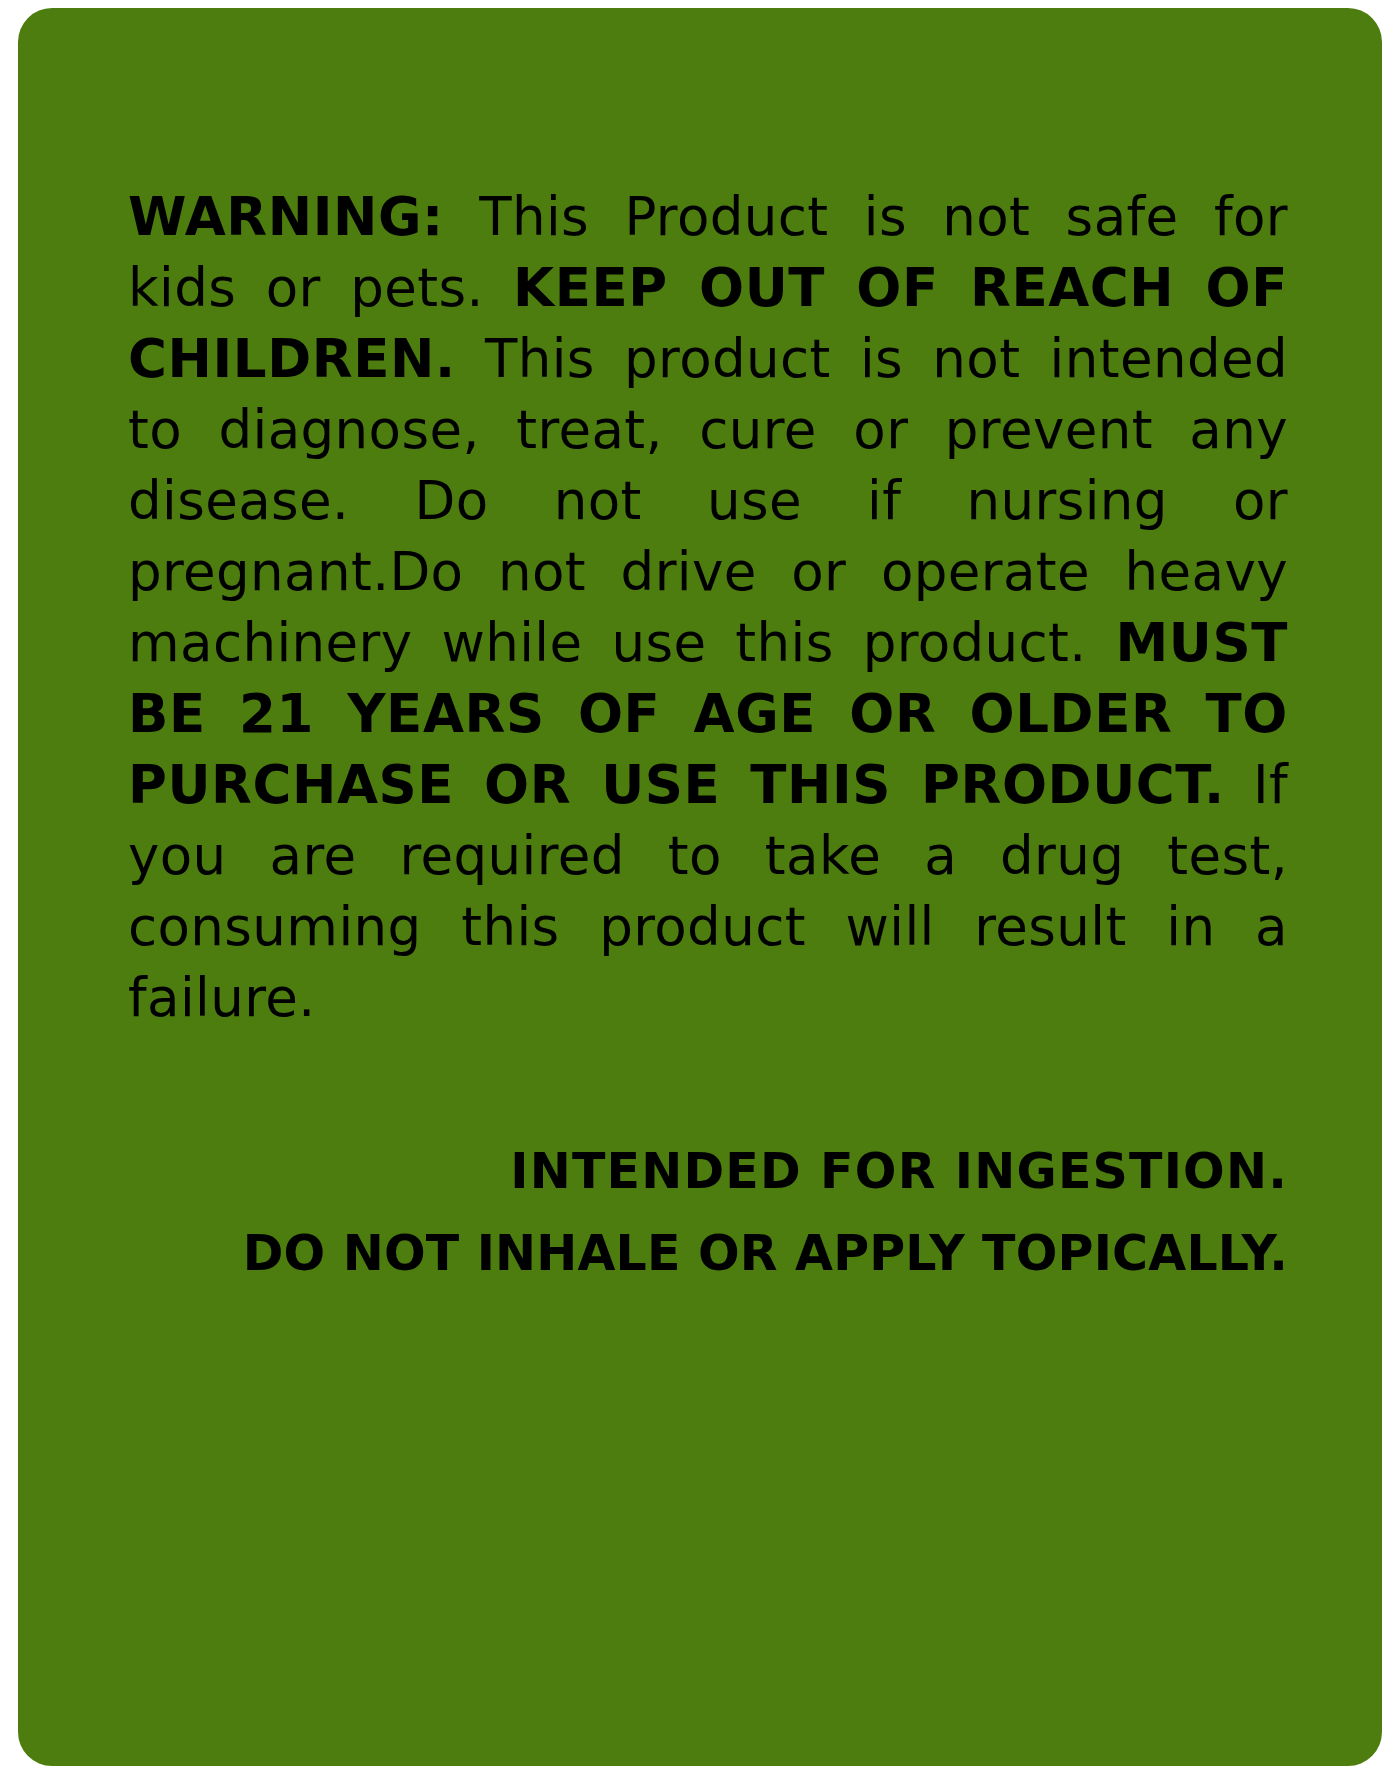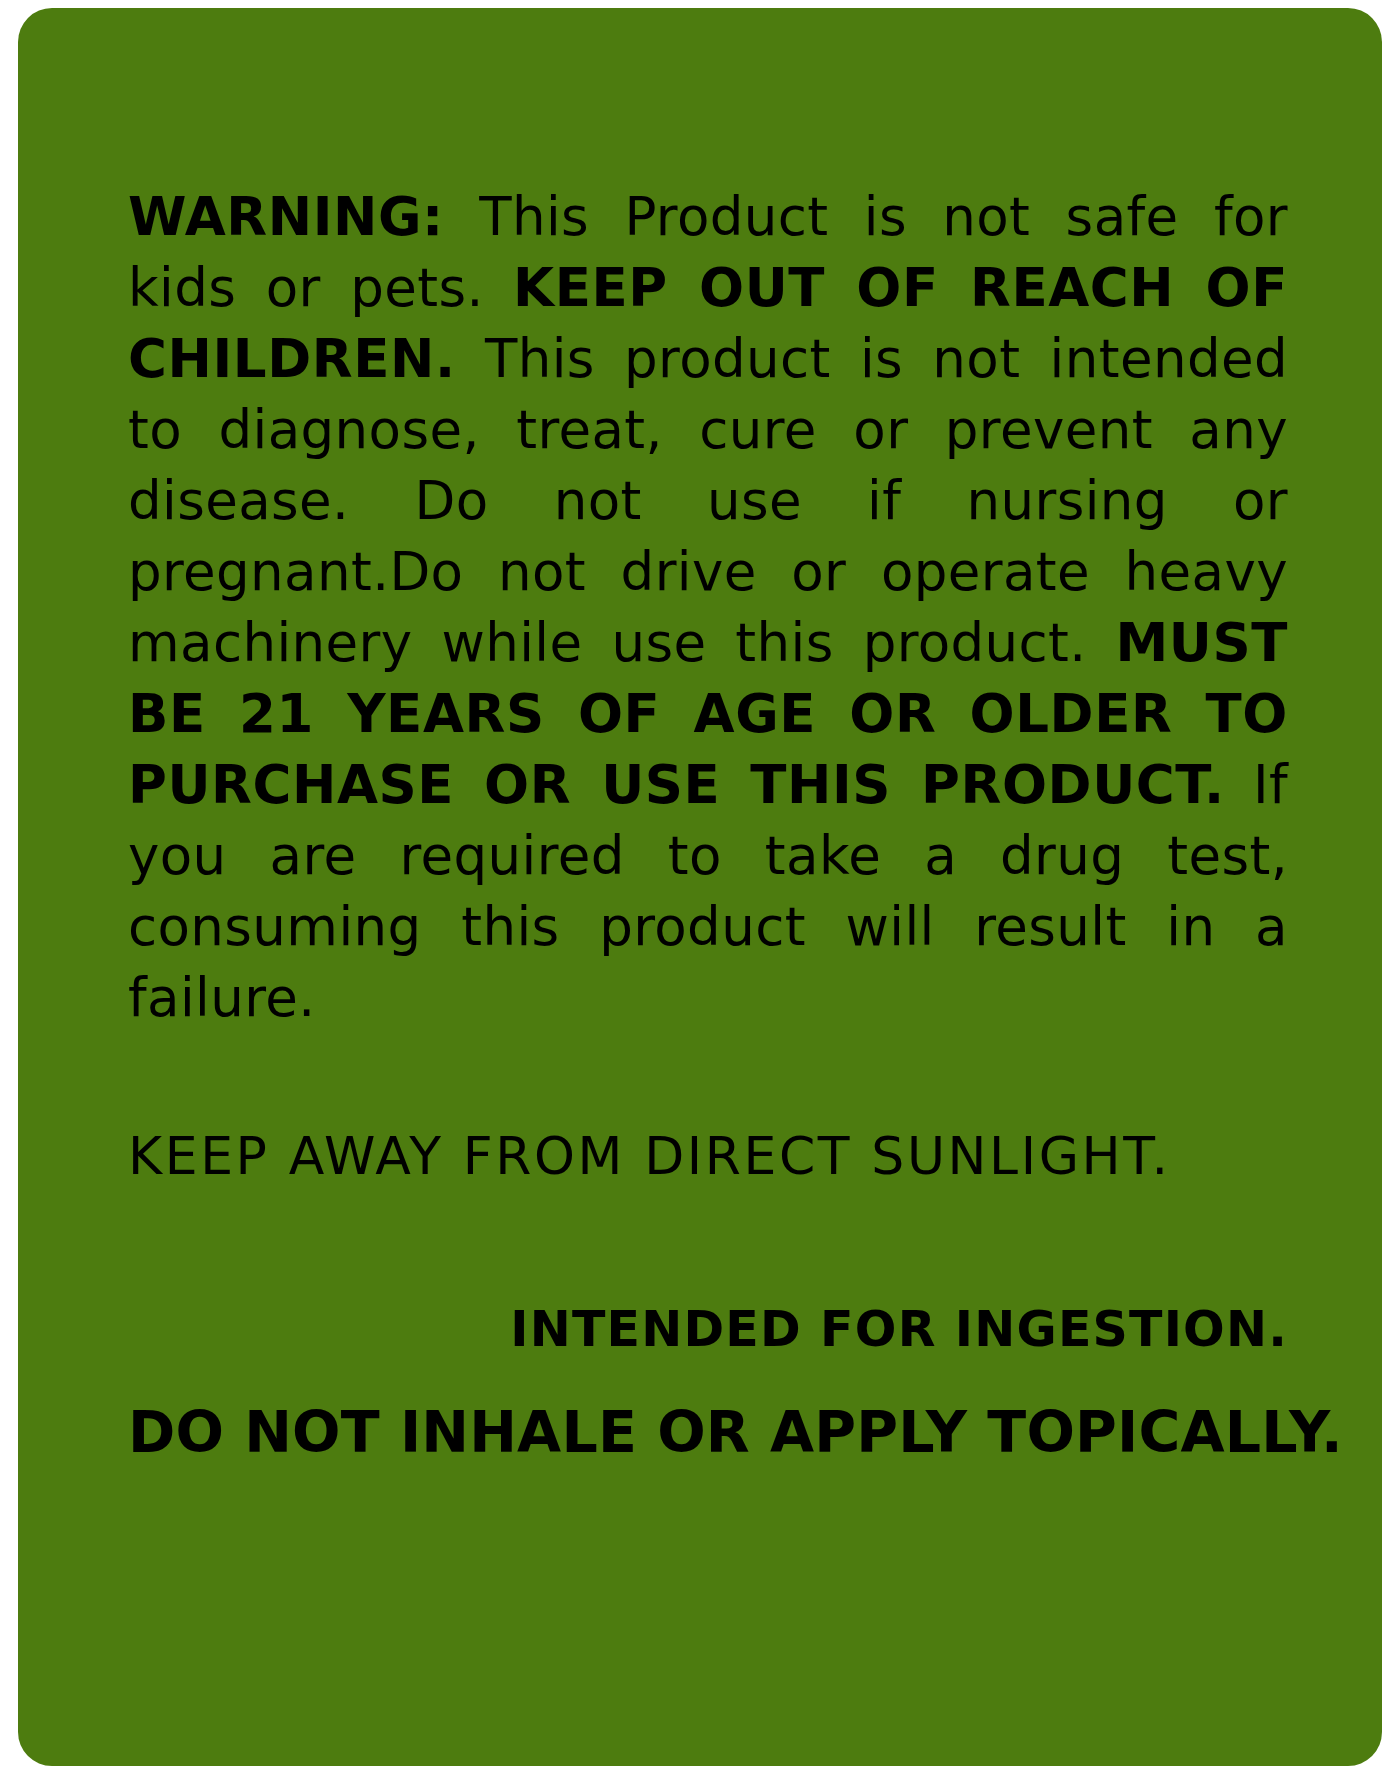--- a/index.html
+++ b/index.html
@@ -71,37 +71,36 @@
     font-weight: 800;
   }
   .ingestion-line-1 {
     display: block;
     font-size: 49px;
     line-height: 62px;
     letter-spacing: 1.2px;
   }
   .ingestion-line-2 {
     display: block;
-    font-size: 57px;
+    font-size: 49px;
     line-height: 62px;
     letter-spacing: 0.2px;
-    margin-top: 40px;
+    margin-top: 20px;
     white-space: nowrap;
   }
 </style>
 </head>
 <body>
 
 <div class="label-card">
   <div class="label-inner">
 
     <p class="warning-para"><span class="bold">WARNING:</span><span class="reg"> This Product is not safe for kids or pets. </span><span class="bold">KEEP OUT OF REACH OF CHILDREN.</span><span class="reg"> This product is not intended to diagnose, treat, cure or prevent any disease. Do not use if nursing or pregnant.Do not drive or operate heavy machinery while use this product. </span><span class="bold">MUST BE 21 YEARS OF AGE OR OLDER TO PURCHASE OR USE THIS PRODUCT.</span><span class="reg"> If you are required to take a drug test, consuming this product will result in a failure.</span></p>
 
     <div class="storage-block">
-      <span class="storage-line-2">KEEP AWAY FROM DIRECT SUNLIGHT.</span>
     </div>
 
     <div class="ingestion-block">
       <span class="ingestion-line-1">INTENDED FOR INGESTION.</span>
       <span class="ingestion-line-2">DO NOT INHALE OR APPLY TOPICALLY.</span>
     </div>
 
   </div>
 </div>
 

